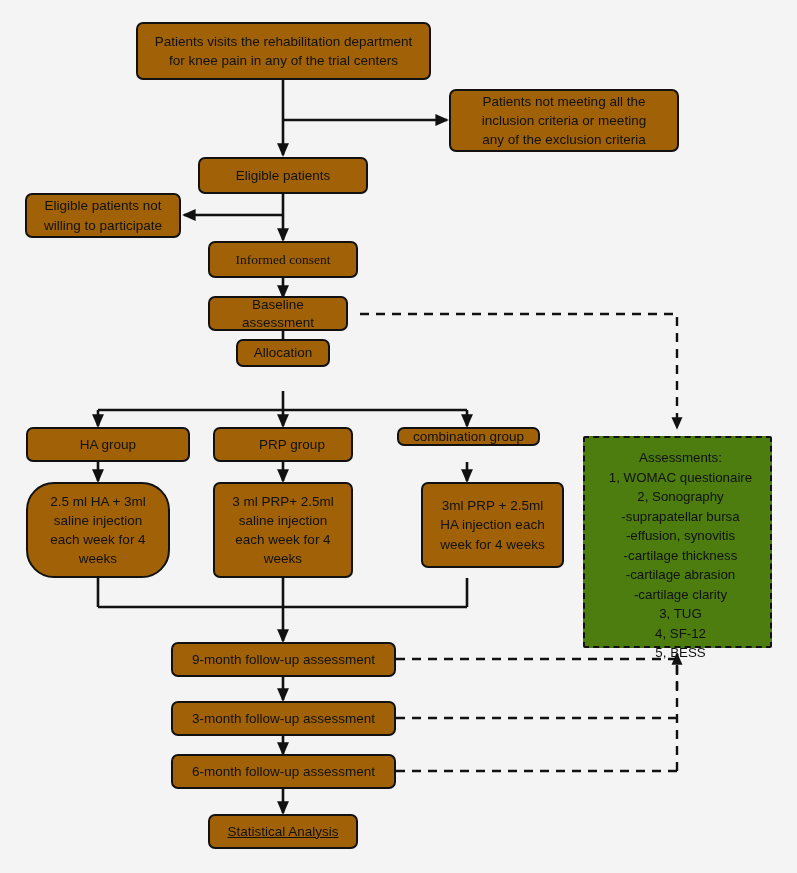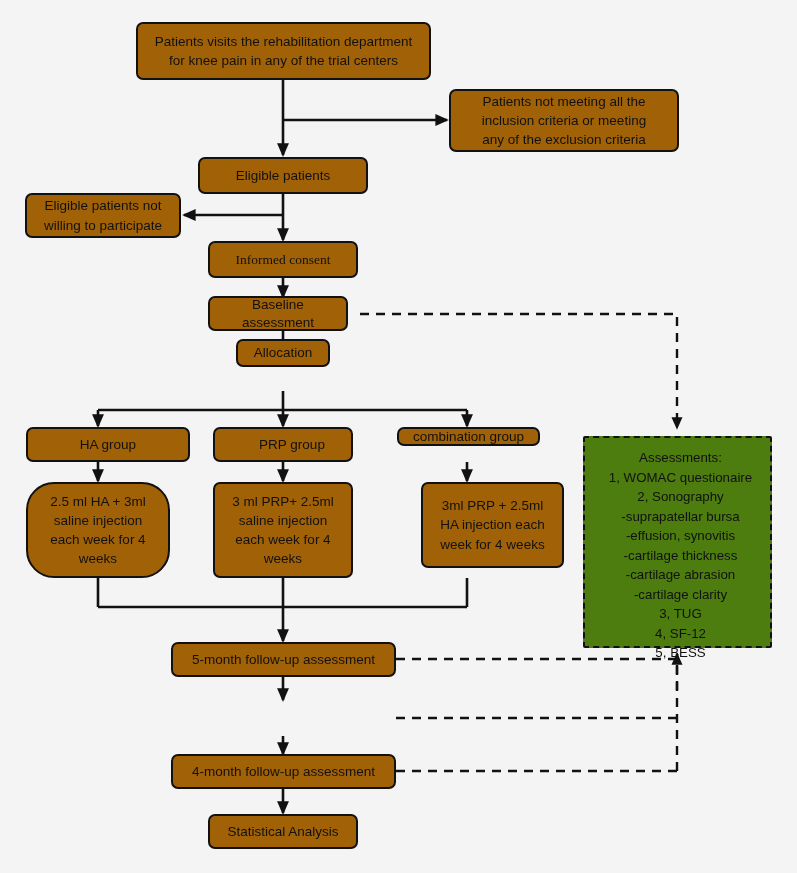--- a/index.html
+++ b/index.html
@@ -162,20 +162,21 @@
 2, Sonography
 -suprapatellar bursa
 -effusion, synovitis
 -cartilage thickness
 -cartilage abrasion
 -cartilage clarity
 3, TUG
 4, SF-12
 5, BESS</div>
 
-  <div class="node" style="left:171px; top:642px; width:225px; height:35px;">5-month follow-up assessment</div>
+  <div class="node" style="left:171px; top:642px; width:225px; height:35px;">9-month follow-up assessment</div>
 
+  <div class="node" style="left:171px; top:701px; width:225px; height:35px;">3-month follow-up assessment</div>
 
-  <div class="node" style="left:171px; top:754px; width:225px; height:35px;">4-month follow-up assessment</div>
+  <div class="node" style="left:171px; top:754px; width:225px; height:35px;">6-month follow-up assessment</div>
 
-  <div class="node" style="left:208px; top:814px; width:150px; height:35px;">Statistical Analysis</div>
+  <div class="node" style="left:208px; top:814px; width:150px; height:35px;text-decoration:underline;">Statistical Analysis</div>
 
 </div>
 
 </body></html>

